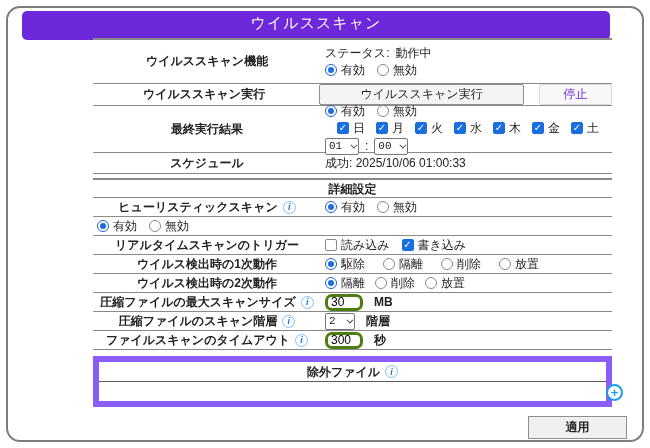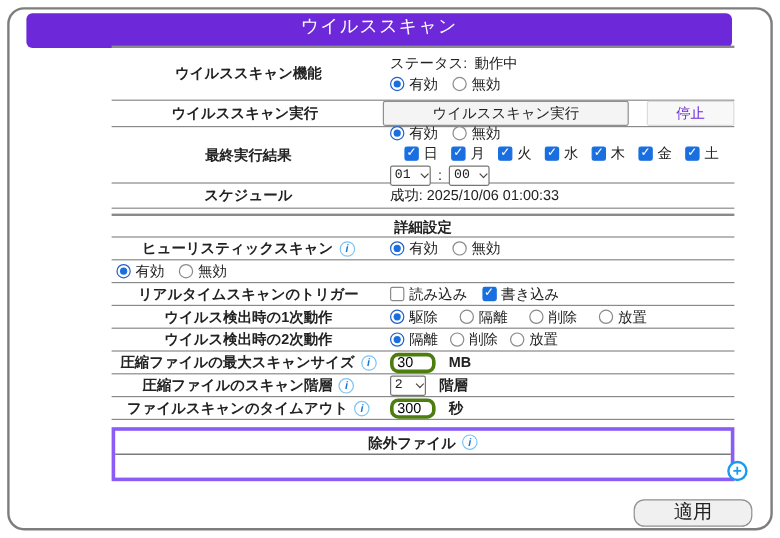--- a/index.html
+++ b/index.html
@@ -54,33 +54,33 @@
 
   .inp { border:3px solid #4d7c0f; border-radius:7px; height:17px; width:38px;
     font-size:12px; font-family:inherit; padding:0 3px; }
 
   .unit { font-weight:bold; margin-left:5px; }
 
   .info { display:inline-flex; align-items:center; justify-content:center;
     width:13px; height:13px; border-radius:50%; border:1px solid #7cc4f7;
     color:#1576d6; font-size:9px; font-weight:bold; font-style:italic; flex:0 0 auto; }
 
-  .excl { margin-top:6px; border:3px solid #8b5cf6; }
+  .excl { margin-top:6px; border:6px solid #8b5cf6; }
   .excl-head { height:20px; line-height:20px; text-align:center; font-weight:bold;
     border-bottom:1px solid #5a5a5a; display:flex; align-items:center; justify-content:center; gap:5px; }
   .excl-row { height:19px; }
 
   .plusicon { position:absolute; left:606px; top:384px; width:17px; height:17px;
     border:2px solid #1a9bf0; border-radius:50%; color:#1a9bf0; font-size:13px;
     font-weight:bold; display:flex; align-items:center; justify-content:center;
     line-height:1; background:#fff; }
 
   .applybtn { position:absolute; left:528px; top:416px; width:99px; height:23px;
-    background:#f0f0f0; border:1px solid #8f8f8f; border-radius:9px;
-    font-size:16px; font-family:inherit; color:#222; }
+    background:#f0f0f0; border:1px solid #8f8f8f; border-radius:0;
+    font-size:12px; font-family:inherit; color:#222;font-weight:bold; }
 
   .days { margin-left:12px; gap:11px; }
   .mt2 { margin-top:2px; }
 </style>
 </head>
 <body>
 
 <div class="frame"></div>
 
 <div class="titlebar">ウイルススキャン</div>

